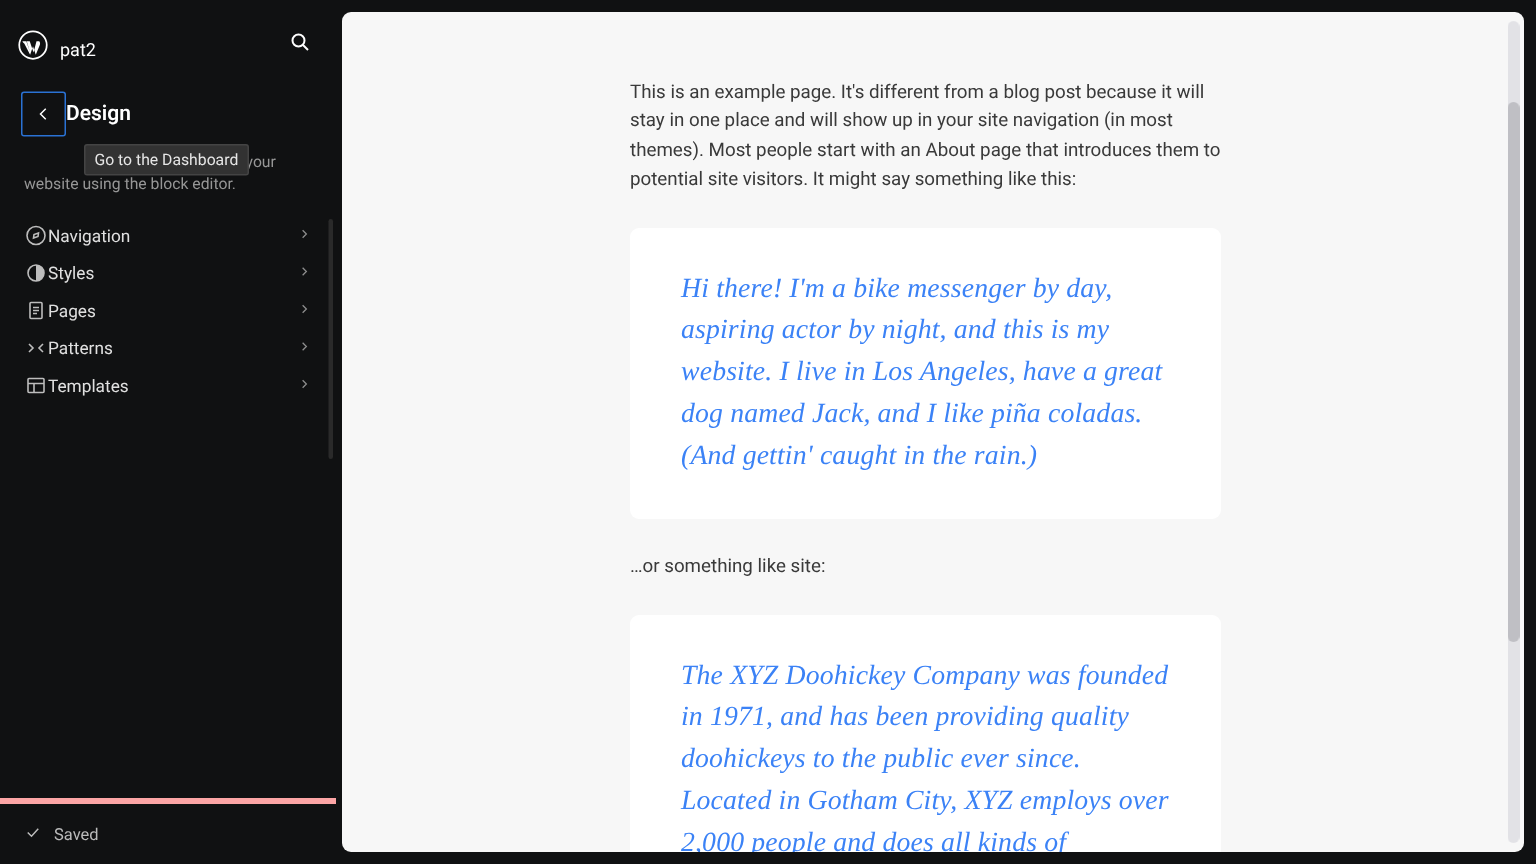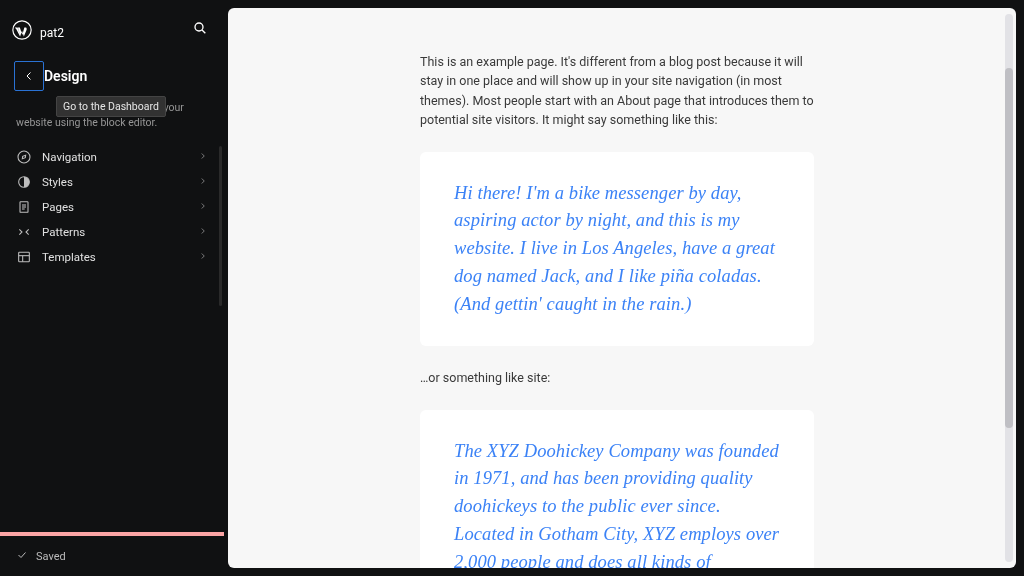--- a/index.html
+++ b/index.html
@@ -55,21 +55,21 @@
     padding:3px 6px;border-radius:2px;white-space:nowrap;
     border:1px solid #444;
     margin-left:48px;
   }
   .design-desc{
     font-size:10.5px;color:var(--text-faint);line-height:1.45;
     padding:4px 16px 14px 16px;
   }
   .nav-list{display:flex;flex-direction:column;padding:0 6px;}
   .nav-item{
-    display:flex;align-items:center;gap:10px;
+    display:flex;align-items:center;gap:0;
     height:25px;padding:0 10px;border-radius:3px;
     color:var(--text-sidebar);font-size:11.5px;
   }
   .nav-item .ic{width:16px;height:16px;display:flex;align-items:center;justify-content:center;color:#bdbdbd;}
   .nav-item .ic svg{width:16px;height:16px;stroke:currentColor;fill:none;stroke-width:1.6;}
   .nav-item .label{flex:1;}
   .nav-item .chev svg{width:10px;height:10px;stroke:var(--chevron);fill:none;stroke-width:2;}
   .sidebar-scroll-track{
     position:absolute;right:2px;top:146px;width:3px;height:160px;background:#2a2a2a;border-radius:2px;
   }

